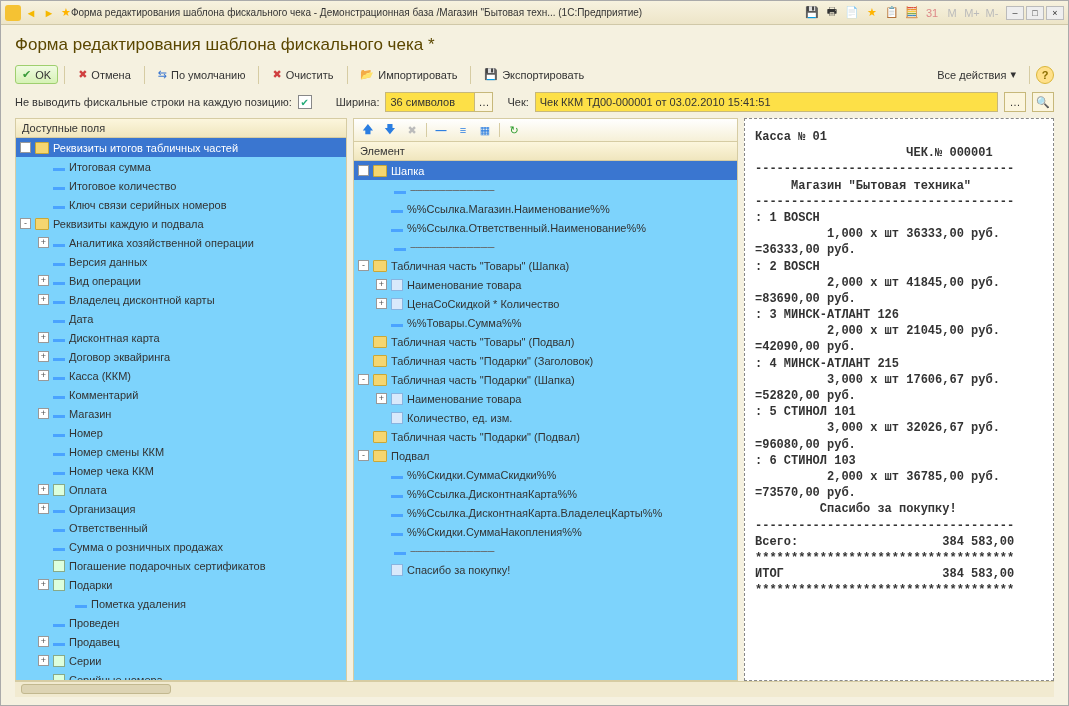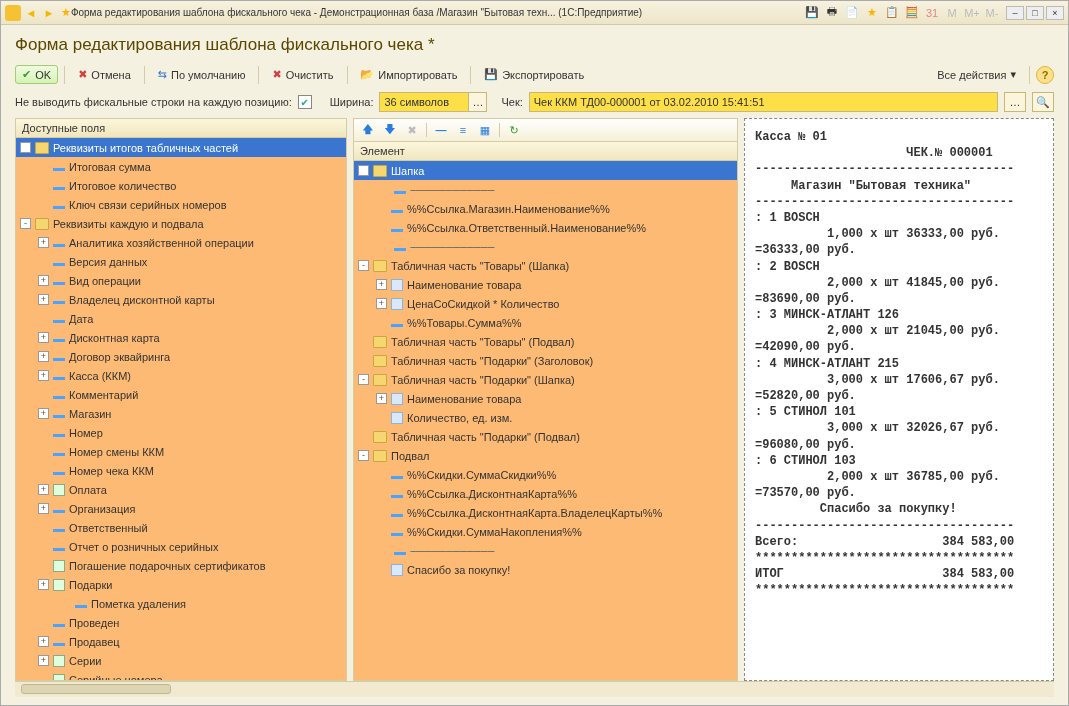--- a/index.html
+++ b/index.html
@@ -23,21 +23,21 @@
 .spacer{flex:1}
 .helpq{width:18px;height:18px;border-radius:50%;background:#ffe08a;border:1px solid #dab63a;display:flex;align-items:center;justify-content:center;font-weight:bold;color:#8a6d00}
 .row2{display:flex;align-items:center;gap:6px;margin-bottom:6px}
 .row2 input[type=text]{height:20px;border:1px solid #c7b87a;background:#fde047;padding:0 4px}
 .sel{display:flex;align-items:center}
 .sel input{width:90px}
 .sel .dd{width:18px;height:20px;border:1px solid #c7b87a;border-left:0;background:#fbf5de;display:flex;align-items:center;justify-content:center}
 .chkinp{width:420px}
 .looker{width:22px;height:20px;border:1px solid #c7b87a;background:#fbf5de;display:flex;align-items:center;justify-content:center}
 .main{flex:1;display:flex;gap:6px;min-height:0}
-.panel{background:#fdba74;border:1px solid #d6cca3;display:flex;flex-direction:column;min-height:0}
+.panel{background:#7dd3fc;border:1px solid #d6cca3;display:flex;flex-direction:column;min-height:0}
 .lp{width:332px}
 .mp{flex:1}
 .rp{width:310px;background:#fff;border:1px dashed #888;padding:10px;overflow:auto;font-family:'Courier New',monospace;font-size:12px;line-height:1.35}
 .rp pre{font-family:'Courier New',monospace;font-size:12px;white-space:pre}
 .rp .b{font-weight:bold}
 .phead{background:linear-gradient(#fcf6dd,#f0e6be);border-bottom:1px solid #d6cca3;padding:3px 6px;font-size:11px}
 .pbody{flex:1;overflow:auto}
 .tree{list-style:none}
 .tree li{white-space:nowrap}
 .trow{display:flex;align-items:center;height:19px;padding-left:4px;gap:4px}
@@ -127,21 +127,21 @@
         <span>Все действия</span>
         <span>▾</span>
       </div>
     <div class="sep"></div>
     <div class="helpq">?</div>
   </div>
 
   <div class="row2">
     <span>Не выводить фискальные строки на каждую позицию:</span>
     <div class="chkbox">✔</div>
-    <span style="margin-left:12px">Ширина:</span>
+    <span style="margin-left:18px">Ширина:</span>
     <div class="sel">
       <input type="text" value="36 символов" style="">
       <div class="dd">…</div>
     </div>
     <span style="margin-left:8px">Чек:</span>
     <input class="chkinp" type="text" style="flex: 1 1 0%;" value="Чек ККМ ТД00-000001 от 03.02.2010 15:41:51">
     <div class="looker">…</div>
     <div class="looker">🔍</div>
   </div>
 
@@ -295,21 +295,21 @@
               <div class="trow" style="padding-left: 22px;">
                 <span class="noexp"></span>
                 <span class="mico"></span>
                 <span>Ответственный</span>
               </div>
             </li>
             <li>
               <div class="trow" style="padding-left: 22px;">
                 <span class="noexp"></span>
                 <span class="mico"></span>
-                <span>Отчет о розничных серийных</span>
+                <span>Сумма о розничных продажах</span>
               </div>
             </li>
             <li>
               <div class="trow" style="padding-left: 22px;">
                 <span class="noexp"></span>
                 <span class="tico"></span>
                 <span>Погашение подарочных сертификатов</span>
               </div>
             </li>
             <li>

